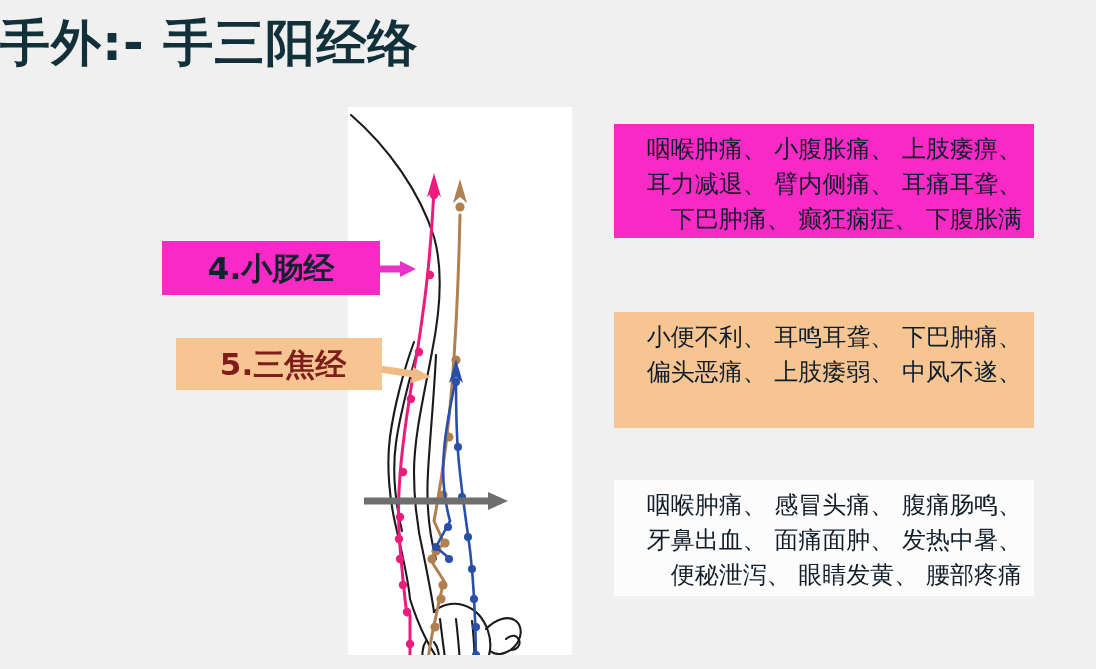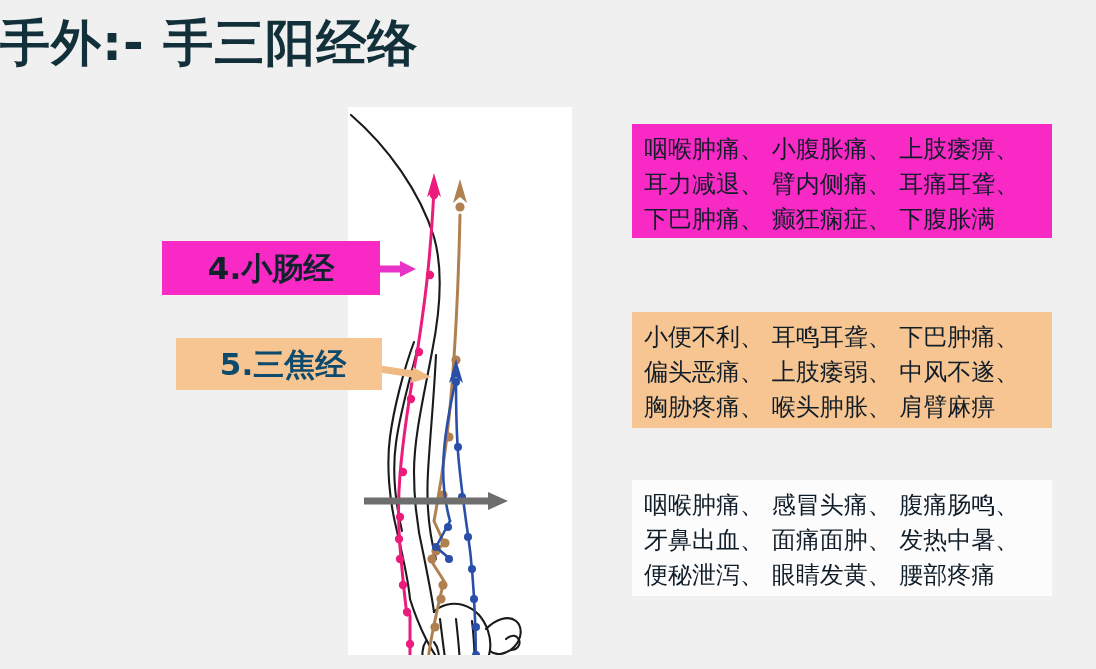--- a/index.html
+++ b/index.html
@@ -41,29 +41,30 @@
     width: 224px;
     height: 548px;
     background: #ffffff;
   }
   #arm-panel svg {
     display: block;
   }
   
   .sym-box {
     position: absolute;
-    left: 632px;
+    left: 614px;
     width: 420px;
     box-sizing: border-box;
     padding: 8px 12px 10px 12px;
     font-size: 24px;
     line-height: 35px;
     color: #101d28;
     white-space: nowrap;
     font-weight: 500;
+    text-align: right;
   }
   .sym-line { display: block; }
   #sym-box-1 {
     top: 124px;
     height: 114px;
     background: #f829c4;
   }
   #sym-box-2 {
     top: 312px;
     height: 116px;
@@ -93,21 +94,21 @@
     height: 54px;
     background: #f829c4;
     color: #10222c;
   }
   #label-5 {
     left: 176px;
     top: 338px;
     width: 206px;
     height: 52px;
     background: #f7c591;
-    color: #0c4a6e;
+    color: #7f1d1d;
     padding-left: 8px;
   }
   #label-6 {
     left: 164px;
     top: 479px;
     width: 202px;
     height: 49px;
     background: #fdfdfd;
     color: #10343f;
   }
@@ -255,21 +256,20 @@
 
   <div class="sym-box" id="sym-box-1">
     <span class="sym-line">咽喉肿痛、 小腹胀痛、 上肢痿痹、</span>
     <span class="sym-line">耳力减退、 臂内侧痛、 耳痛耳聋、</span>
     <span class="sym-line">下巴肿痛、 癫狂痫症、 下腹胀满</span>
   </div>
 
   <div class="sym-box" id="sym-box-2">
     <span class="sym-line">小便不利、 耳鸣耳聋、 下巴肿痛、</span>
     <span class="sym-line">偏头恶痛、 上肢痿弱、 中风不遂、</span>
-    <span class="sym-line">胸胁疼痛、 喉头肿胀、 肩臂麻痹</span>
   </div>
 
   <div class="sym-box" id="sym-box-3">
     <span class="sym-line">咽喉肿痛、 感冒头痛、 腹痛肠鸣、</span>
     <span class="sym-line">牙鼻出血、 面痛面肿、 发热中暑、</span>
     <span class="sym-line">便秘泄泻、 眼睛发黄、 腰部疼痛</span>
   </div>
 
 </div>
 

